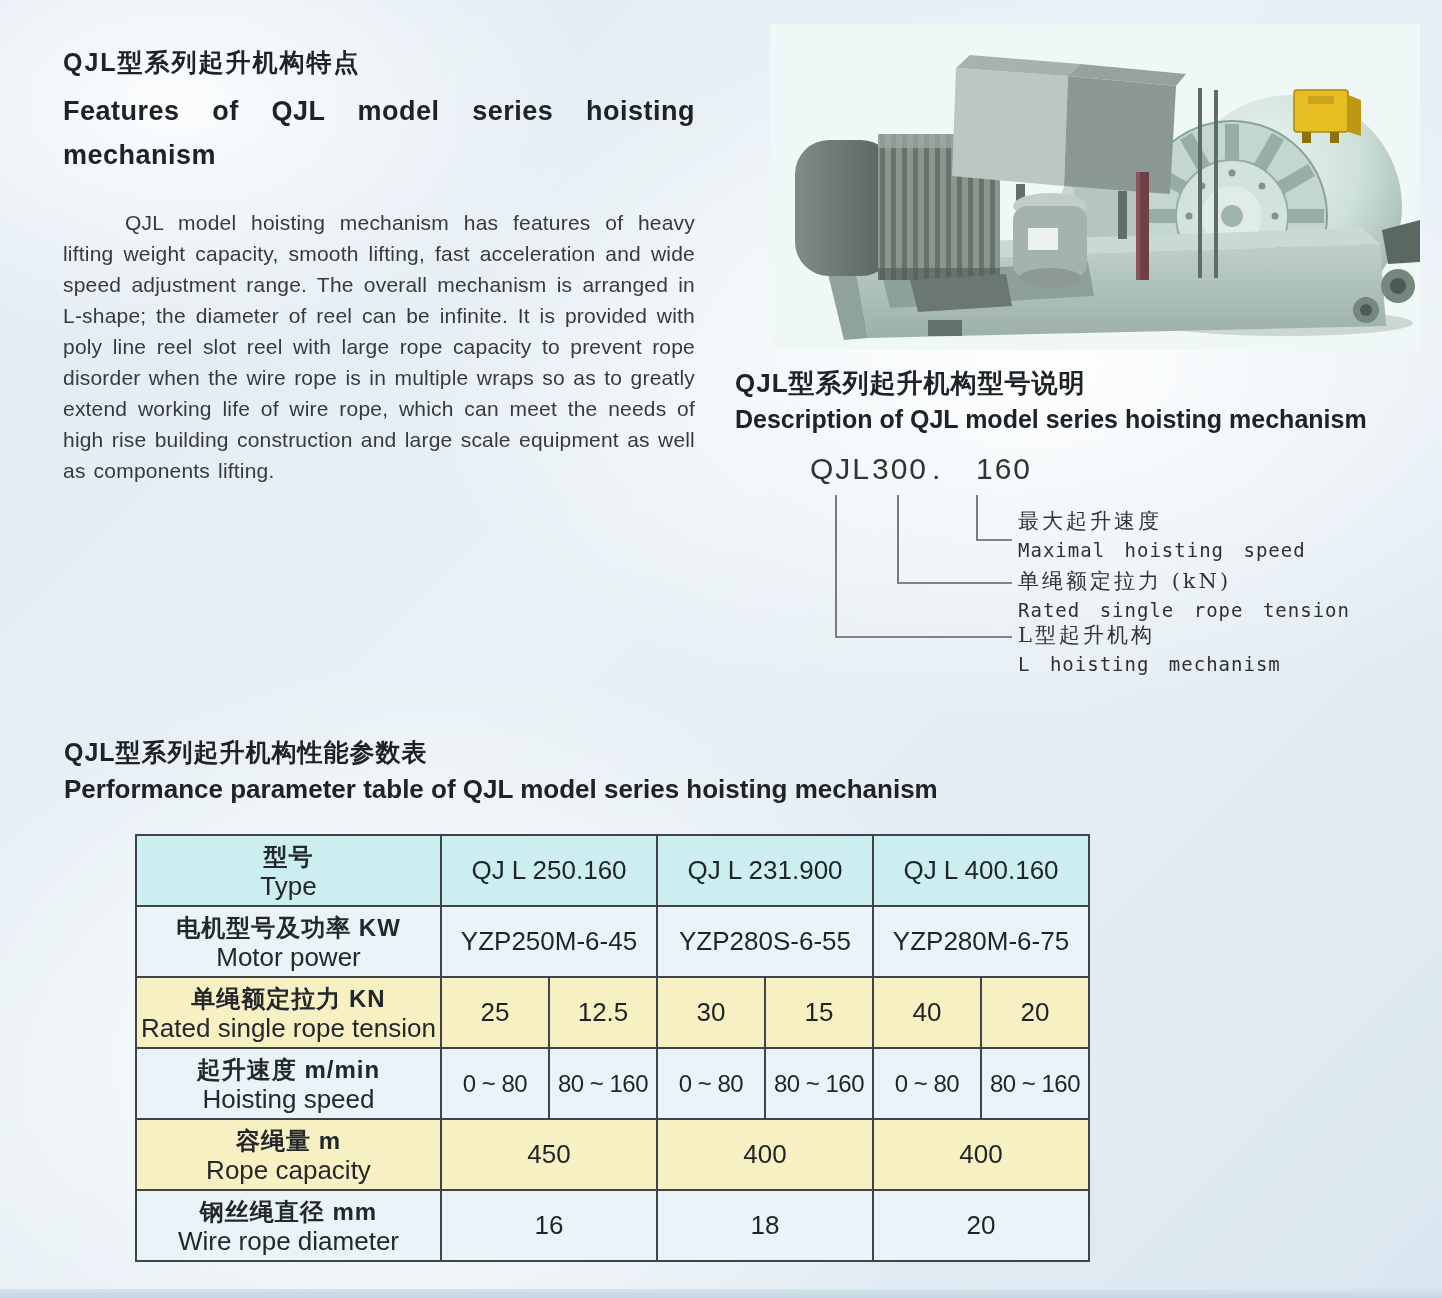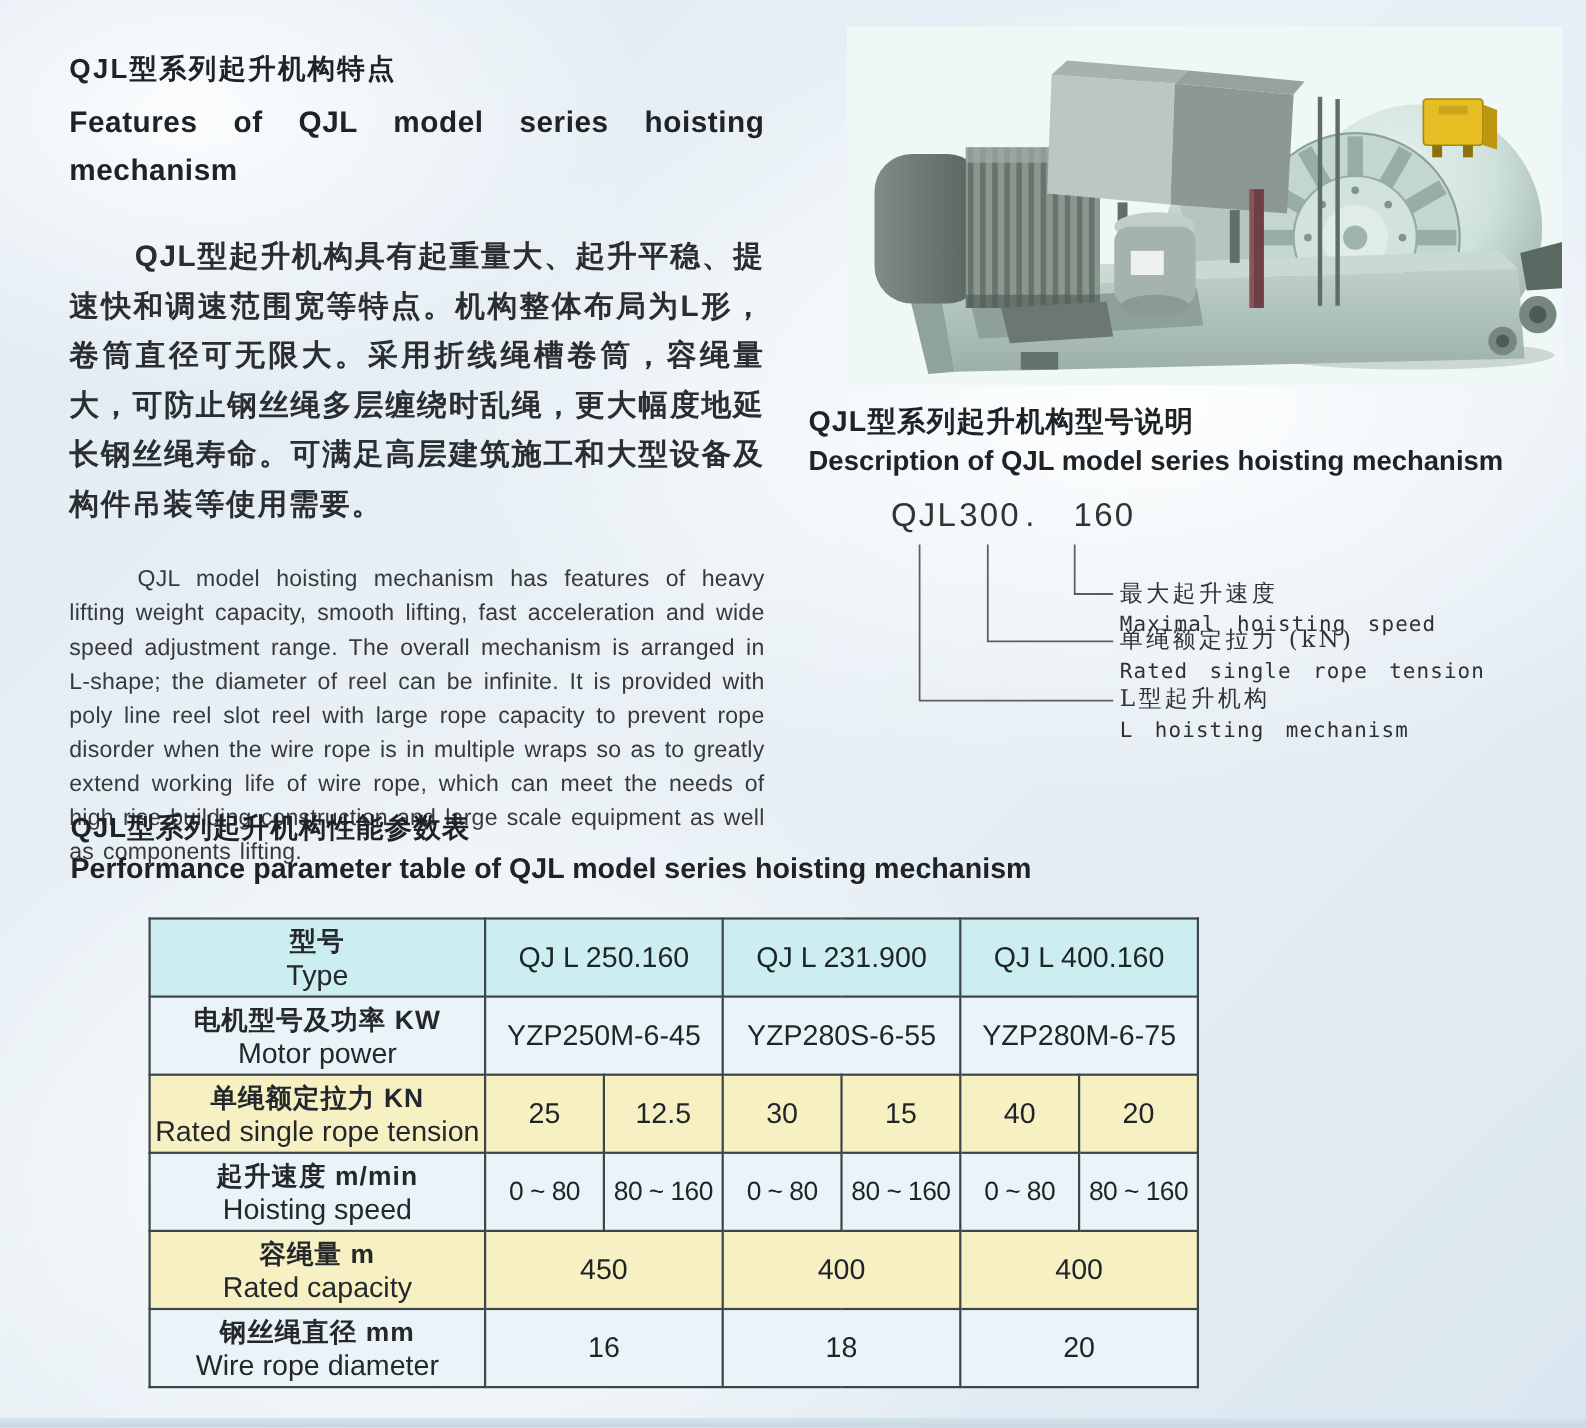--- a/index.html
+++ b/index.html
@@ -31,21 +31,21 @@
   .desc-head .h-cn{font-size:26px;letter-spacing:1px;}
   .desc-head .h-en{font-size:25px;font-weight:bold;margin:4px 0 0 0;color:#202326;}
   .mc{position:absolute;top:452px;font-size:30px;font-weight:500;color:#333;letter-spacing:2px;text-align:center;}
   .mc.qjl{left:810px;} .mc.t300{left:872px;} .mc.dot{left:932px;} .mc.t160{left:952px;margin-left:24px;}
   .connectors{position:absolute;left:806px;top:492px;width:210px;height:152px;}
   .ann{position:absolute;left:1018px;width:400px;}
   .ann .a-cn{font-family:"DejaVu Serif",serif;font-size:21px;color:#333;
     letter-spacing:3px;line-height:26px;}
   .ann .a-en{font-family:"DejaVu Sans Mono",monospace;font-size:19px;color:#303030;
     letter-spacing:1px;word-spacing:7px;line-height:24px;margin-top:4px;}
-  .ann.g1{top:526px;} .ann.g2{top:568px;} .ann.g3{top:622px;}
+  .ann.g1{top:508px;} .ann.g2{top:568px;} .ann.g3{top:622px;}
   
   .tbl-head{position:absolute;left:64px;top:736px;width:950px;}
   .tbl-head .h-cn{font-size:25px;letter-spacing:1px;}
   .tbl-head .h-en{font-size:26px;font-weight:bold;margin:5px 0 0 0;color:#202326;}
   table.perf{position:absolute;left:135px;top:834px;width:955px;
     border-collapse:collapse;table-layout:fixed;}
   .perf col.c-lbl{width:305px;}
   .perf col.c-val{width:108px;}
   .perf td{border:2.5px solid #3e4448;text-align:center;vertical-align:middle;padding:0;}
   .perf tr{height:71px;}
@@ -58,21 +58,20 @@
   .perf tr.r-yellow td{background:#f6f0c2;}
 </style>
 </head>
 <body>
 
 <div class="page">
 
   <section class="features">
     <h2 class="h-cn">QJL型系列起升机构特点</h2>
     <h2 class="h-en">Features of QJL model series hoisting mechanism</h2>
-    <p class="para-cn">QJL型起升机构具有起重量大、起升平稳、提速快和调速范围宽等特点。机构整体布局为L形，卷筒直径可无限大。采用折线绳槽卷筒，容绳量大，可防止钢丝绳多层缠绕时乱绳，更大幅度地延长钢丝绳寿命。可满足高层建筑施工和大型设备及构件吊装等使用需要。</p>
     <p class="para-en">QJL model hoisting mechanism has features of heavy lifting weight capacity, smooth lifting, fast acceleration and wide speed adjustment range. The overall mechanism is arranged in L-shape; the diameter of reel can be infinite. It is provided with poly line reel slot reel with large rope capacity to prevent rope disorder when the wire rope is in multiple wraps so as to greatly extend working life of wire rope, which can meet the needs of high rise building construction and large scale equipment as well as components lifting.</p>
   </section>
 
   <figure class="photo">
     <svg viewBox="0 0 650 326" aria-hidden="true">
       <defs>
         <radialGradient id="gDrum" cx="38%" cy="30%" r="78%">
           <stop offset="0%" stop-color="#e9f3ef"></stop>
           <stop offset="55%" stop-color="#cfe1db"></stop>
           <stop offset="85%" stop-color="#aec3bc"></stop>
@@ -271,21 +270,21 @@
           <td class="val">0 ~ 80</td>
           <td class="val">80 ~ 160</td>
           <td class="val">0 ~ 80</td>
           <td class="val">80 ~ 160</td>
           <td class="val">0 ~ 80</td>
           <td class="val">80 ~ 160</td>
         </tr>
         <tr class="r-yellow">
           <td>
             <div class="cn">容绳量 m</div>
-            <div class="en">Rated capacity</div>
+            <div class="en">Rope capacity</div>
           </td>
           <td class="val" colspan="2">450</td>
           <td class="val" colspan="2">400</td>
           <td class="val" colspan="2">400</td>
         </tr>
         <tr class="r-light">
           <td>
             <div class="cn">钢丝绳直径 mm</div>
             <div class="en">Wire rope diameter</div>
           </td>

